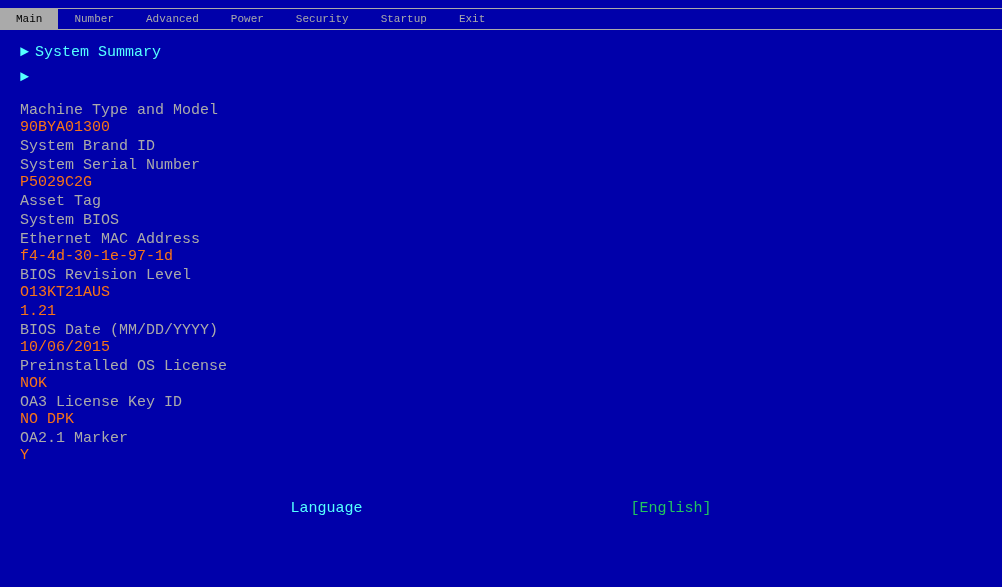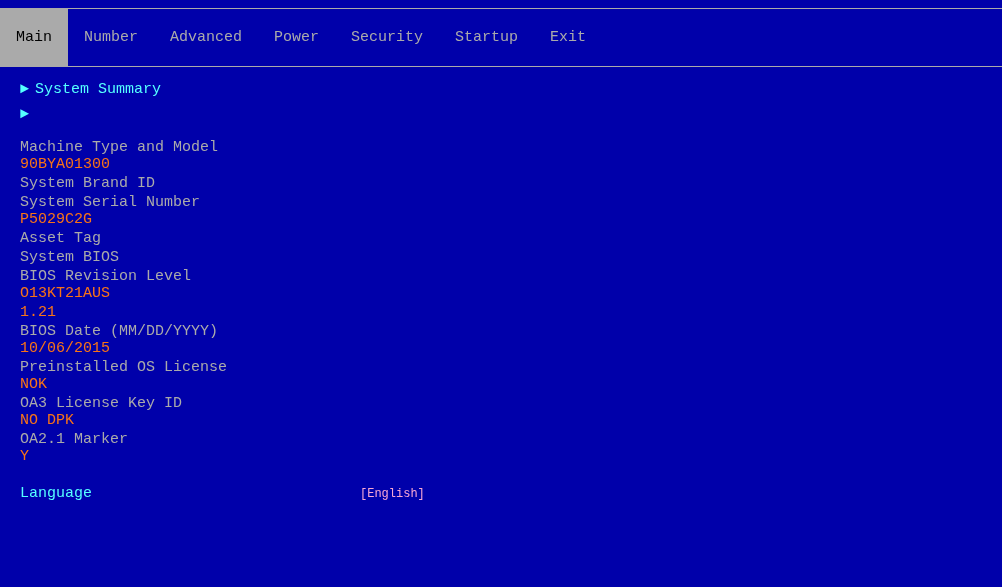--- a/index.html
+++ b/index.html
@@ -28,24 +28,24 @@
     }
 
     .menu-bar {
       display: flex;
       background-color: #0000AA;
       border-top: 1px solid #AAAAAA;
       border-bottom: 1px solid #AAAAAA;
     }
 
     .menu-item {
-      padding: 20px 16px;
+      padding: 4px 16px;
       color: #AAAAAA;
       cursor: pointer;
-      font-size: 15px;
+      font-size: 11px;
     }
 
     .menu-item.active {
       background-color: #AAAAAA;
       color: #000000;
     }
 
     .content {
       padding: 14px 20px;
       color: #AAAAAA;
@@ -80,34 +80,35 @@
       color: #AAAAAA;
       font-size: 15px;
     }
 
     .info-value {
       color: #f97316;
       font-size: 15px;
     }
 
     .language-row {
-      margin-top: 20px;
+      margin-top: 36px;
       display: flex;
       align-items: center;
+      justify-content: center;
     }
 
     .language-label {
       color: #55FFFF;
       width: 340px;
       font-size: 15px;
     }
 
     .language-value {
-      color: #f9a8d4;
-      font-size: 12px;
+      color: #22c55e;
+      font-size: 15px;
     }
   </style>
 </head>
 <body>
 
 <div class="title-bar">
   <span></span>
 </div>
 
 <div class="menu-bar">
@@ -144,20 +145,24 @@
         <span class="info-value">P5029C2G</span>
       </div>
       <div class="info-row">
         <span class="info-label">Asset Tag</span>
         <span class="info-value"></span>
       </div>
       <div class="info-row">
         <span class="info-label">System BIOS</span>
       </div>
       <div class="info-row">
+        <span class="info-label">Ethernet MAC Address</span>
+        <span class="info-value">f4-4d-30-1e-97-1d</span>
+      </div>
+      <div class="info-row">
         <span class="info-label">BIOS Revision Level</span>
         <span class="info-value">O13KT21AUS</span>
       </div>
       <div class="info-row">
         <span class="info-value">1.21</span>
       </div>
       <div class="info-row">
         <span class="info-label">BIOS Date (MM/DD/YYYY)</span>
         <span class="info-value">10/06/2015</span>
       </div>

